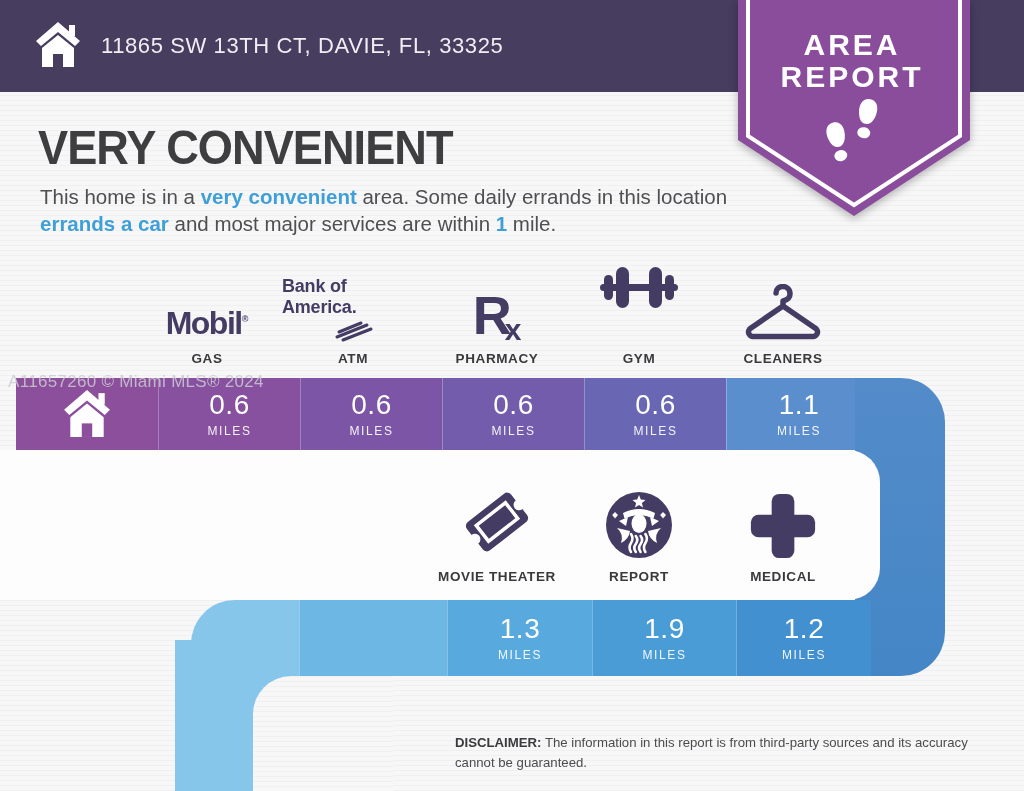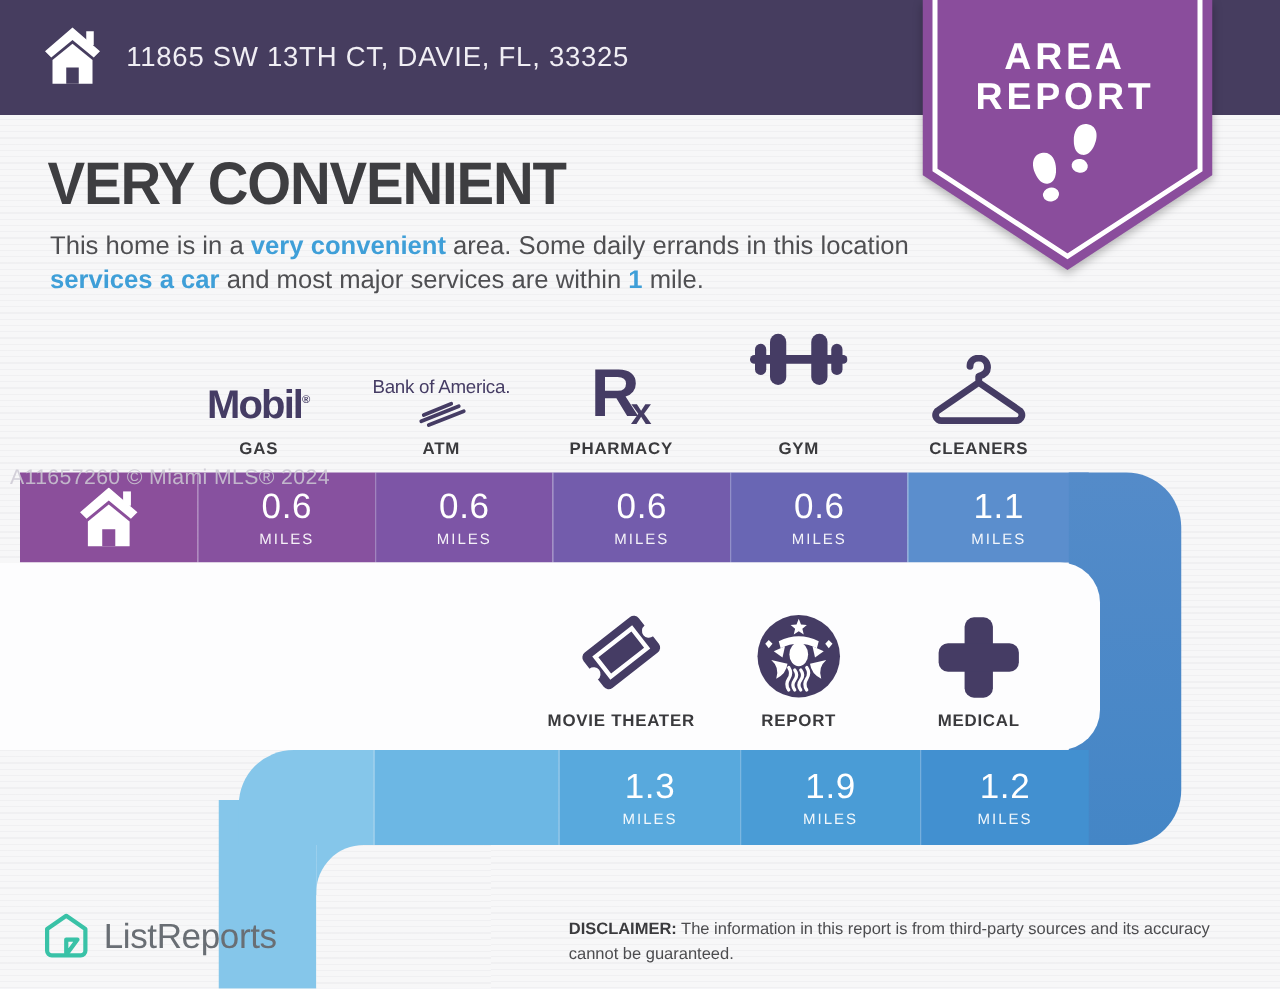--- a/index.html
+++ b/index.html
@@ -25,21 +25,21 @@
   .summary .hl{ color:#3f9fd8; font-weight:700; }
   
   .poi-col{ position:absolute; display:flex; flex-direction:column; align-items:center; justify-content:flex-end; z-index:2;}
   .poi-col .icon-slot{ display:flex; align-items:flex-end; justify-content:center; }
   .poi-label{ margin-top:9px; font-size:13.5px; font-weight:700; color:#3a3a3d; letter-spacing:.6px; white-space:nowrap;}
   .row1-col{ top:262px; height:104px; width:142px; }
   .row2-col{ top:468px; height:116px; width:142px; z-index:4;}
   .mobil{ font-size:32px; font-weight:800; color:#453c64; letter-spacing:-1.5px; }
   .mobil sup{ font-size:9px; letter-spacing:0; }
   .boa{ display:flex; flex-direction:column; align-items:center; }
-  .boa .boa-text{ font-size:15px; font-weight:400; color:#453c64; letter-spacing:-.2px; }
+  .boa .boa-text{ font-size:18px; font-weight:700; color:#453c64; letter-spacing:-.2px; }
   .rx{ color:#453c64; font-weight:800; line-height:.8; white-space:nowrap;}
   .rx .r{ font-size:54px; }
   .rx .x{ font-size:30px; margin-left:-7px; vertical-align:-6px; display:inline-block;}
   
   .watermark{ position:absolute; left:8px; top:372px; z-index:40; font-size:17px; color:rgba(205,201,212,.85); letter-spacing:.3px;}
   
   .bar{ position:absolute; display:flex; z-index:1;margin-left:16px; }
   .bar-row1{ left:0; top:378px; width:855px; height:72px; }
   .bar-row2{ left:175px; top:600px; width:680px; height:76px; }
   .seg{ height:100%; display:flex; flex-direction:column; align-items:center; justify-content:center; }
@@ -94,21 +94,21 @@
         <g transform="translate(129,116) rotate(11)">
           <path d="M0 -17 C8 -17 10 -9 8.5 -2 C7.3 4.5 4 8 0 8 C-4 8 -7.3 4.5 -8.5 -2 C-10 -9 -8 -17 0 -17"></path>
           <ellipse cx="0" cy="17" rx="6.5" ry="5.5"></ellipse>
         </g>
       </g>
     </svg>
   </div>
 
   <div class="title">VERY CONVENIENT</div>
   <div class="summary">
-    <span>This home is in a </span><span class="hl">very convenient</span><span> area. Some daily errands in this location </span><span class="hl">services a car</span><span> and most major services are within </span><span class="hl">1</span><span> mile.</span>
+    <span>This home is in a </span><span class="hl">very convenient</span><span> area. Some daily errands in this location </span><span class="hl">errands a car</span><span> and most major services are within </span><span class="hl">1</span><span> mile.</span>
   </div>
 
   <div class="poi-col row1-col" style="left:136px;">
     <div class="icon-slot">
         <span class="mobil"><span>Mobil</span><sup>®</sup></span>
       </div>
     <div class="poi-label">GAS</div>
   </div>
   <div class="poi-col row1-col" style="left:282px;">
     <div class="icon-slot">
@@ -253,24 +253,17 @@
       <span class="unit">MILES</span>
     </div>
     <div class="seg" style="width:135px; background:#4290d0;">
       <span class="val">1.2</span>
       <span class="unit">MILES</span>
     </div>
   </div>
 
   <div class="watermark">A11657260 © Miami MLS® 2024</div>
 
-  <div class="footer-brand">
-    <svg width="38" height="38" viewBox="0 0 36 36">
-      <path d="M18 2.5 L32.5 12.5 V29 a3.5 3.5 0 0 1 -3.5 3.5 H7 A3.5 3.5 0 0 1 3.5 29 V12.5 Z" fill="none" stroke="#39c2a7" stroke-width="3.2" stroke-linejoin="round"></path>
-      <path d="M18 32 V20.5 H26.5 L18 32" fill="none" stroke="#39c2a7" stroke-width="3.2" stroke-linejoin="round"></path>
-    </svg>
-    <span class="brand-name">ListReports</span>
-  </div>
   <div class="disclaimer">
     <b>DISCLAIMER:</b><span> The information in this report is from third-party sources and its accuracy cannot be guaranteed.</span>
   </div>
 
 </div>
 
 </body></html>

